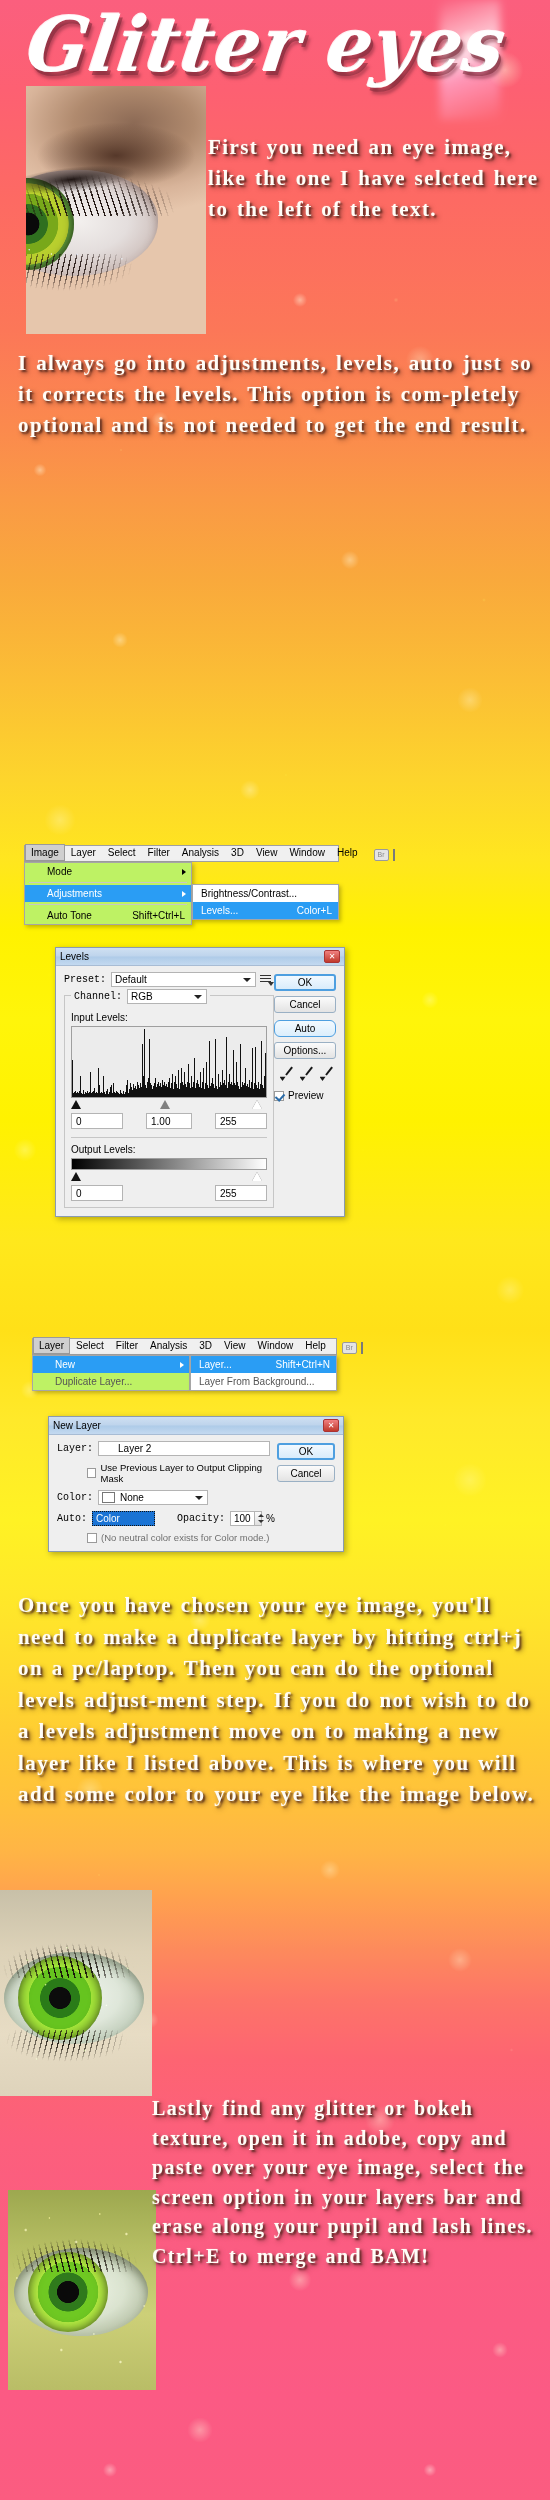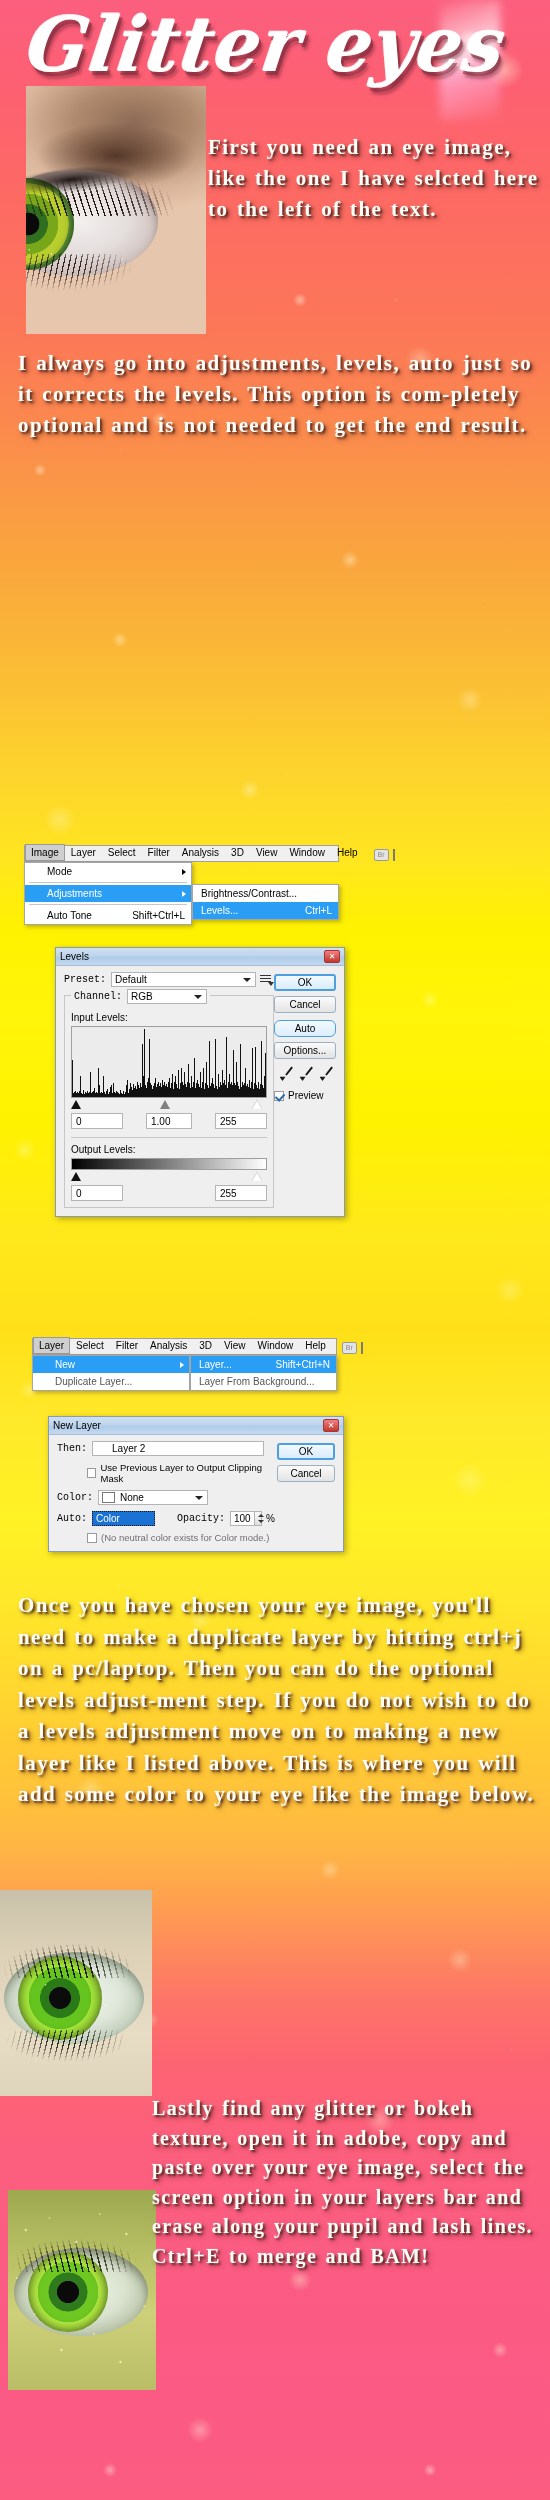--- a/index.html
+++ b/index.html
@@ -268,21 +268,21 @@
     width: 13px; height: 12px; background: linear-gradient(#fff,#d9d9d9);
     border: 1px solid #7a7a7a; position: relative; margin-left: 4px;
   }
   .ps-icon-box::before {
     content:""; position:absolute; left:1px; top:0; right:1px; height:3px;
     background: repeating-linear-gradient(90deg,#555 0 1px, transparent 1px 3px);
   }
 
   
   .menu-panel {
-    position: absolute; background: #ffffff; border: 1px solid #a6a6a6;
+    position: absolute; background: #bef264; border: 1px solid #a6a6a6;
     font-size: 10px; box-shadow: 2px 2px 4px rgba(0,0,0,.25);
   }
   .menu-row {
     height: 17px; display: flex; align-items: center; padding: 0 6px 0 22px;
     white-space: nowrap; position: relative;
   }
   .menu-row.hl { background: #2a9df4; color: #fff; }
   .menu-row.dim { color: #555; }
   .menu-row .shortcut { margin-left: auto; padding-left: 20px; }
   .menu-row .arrow {
@@ -500,21 +500,21 @@
       <span class="shortcut">Shift+Ctrl+L</span>
     </div>
   </div>
 
   <div class="menu-panel" id="menu-adjustments">
     <div class="menu-row" style="padding-left:8px;">
       <span>Brightness/Contrast...</span>
     </div>
     <div class="menu-row hl" style="padding-left:8px;">
       <span>Levels...</span>
-      <span class="shortcut">Ctrl+L</span>
+      <span class="shortcut">Color+L</span>
     </div>
   </div>
 </div>
 
 <div class="ps-ui dialog" id="dlg-levels">
   <div class="dialog-title">
     <span class="t">Levels</span>
     <span class="close-btn">✕</span>
   </div>
   <div class="dlg-body">
@@ -897,21 +897,21 @@
   </div>
   <div class="dlg-body">
 
     <div style="position:absolute; right:8px; top:8px; width:58px;">
       <div class="btn primary">OK</div>
       <div class="btn">Cancel</div>
     </div>
 
     <div style="width:218px;">
       <div class="row">
-        <span class="lbl">Then:</span>
+        <span class="lbl">Layer:</span>
         <span class="field" style="width:172px;padding-left:19px;">Layer 2</span>
       </div>
 
       <div class="row" style="padding-left:30px;">
         <span class="checkbox"></span>
         <span style="font-size:9.5px;">Use Previous Layer to Output Clipping Mask</span>
       </div>
 
       <div class="row">
         <span class="lbl">Color:</span>

